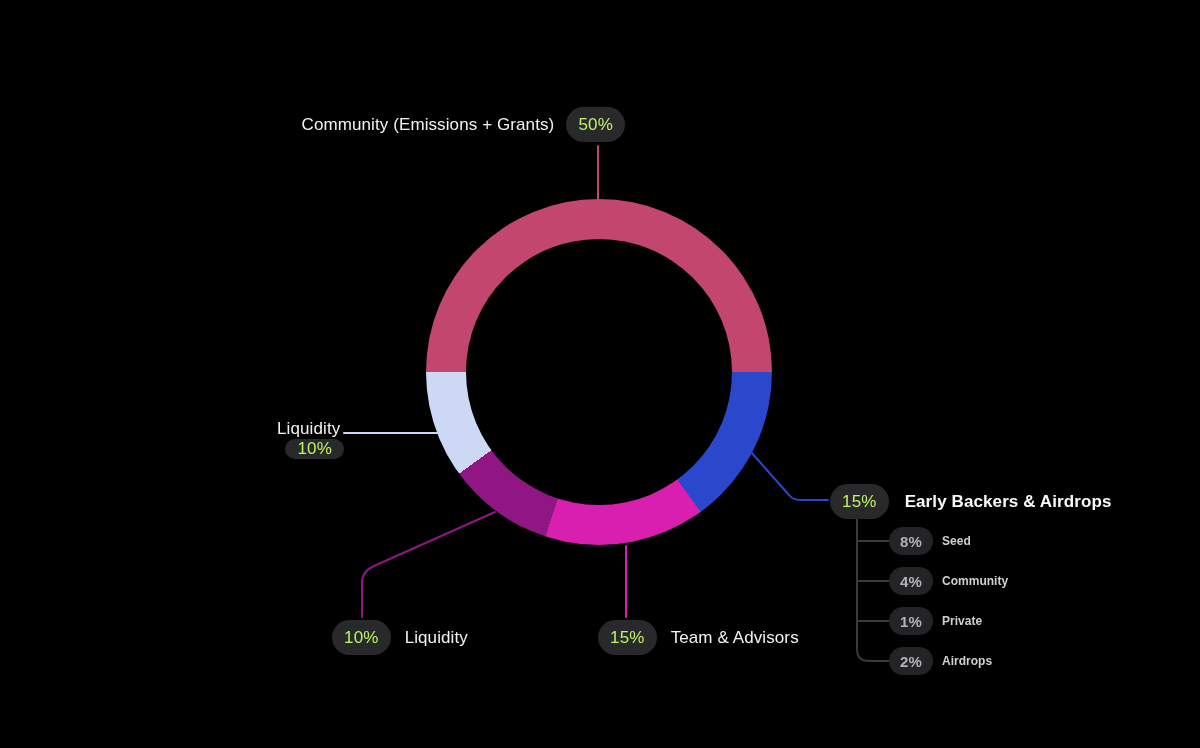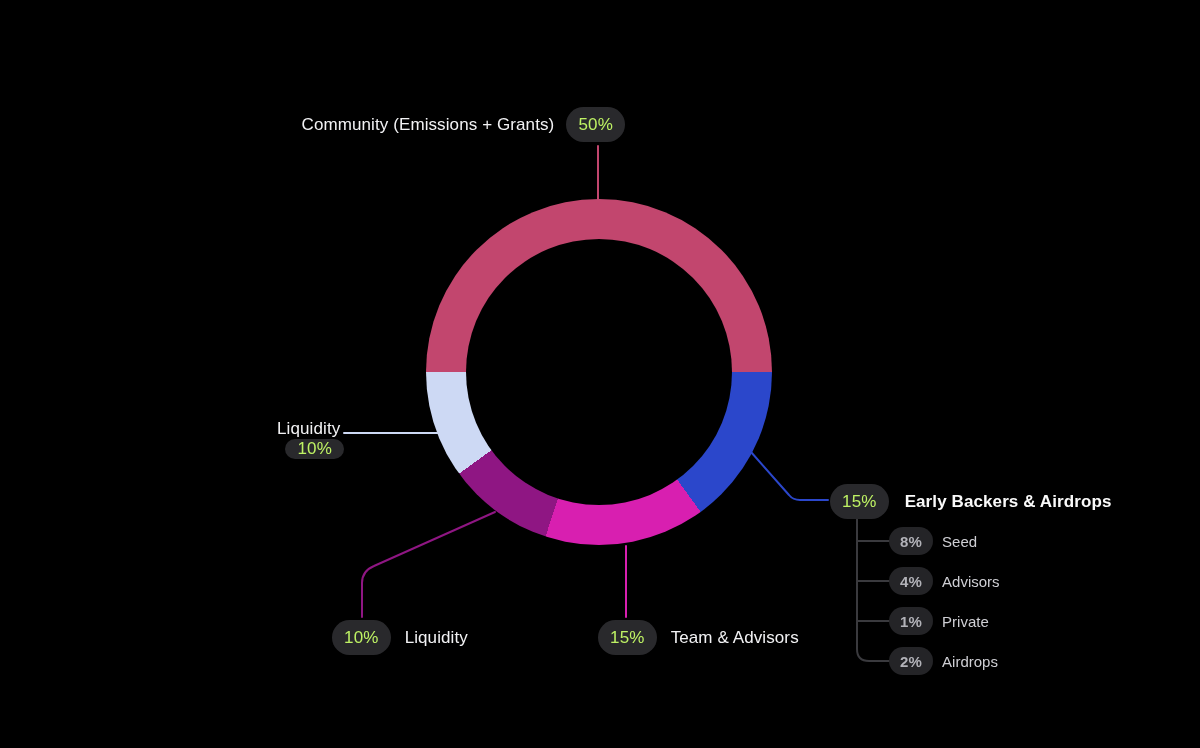--- a/index.html
+++ b/index.html
@@ -17,21 +17,21 @@
   .pill{
     display:inline-flex;align-items:center;justify-content:center;
     height:35px;padding:0 12px;border-radius:999px;background:#29292c;
     color:#bef264;font-size:17px;font-weight:400;letter-spacing:.2px;white-space:nowrap;
   }
   .gap-l{margin-left:12px;}
   .gap-r{margin-right:14px;}
   .gap-r-lg{margin-right:16px;}
   .subrow{position:absolute;display:flex;align-items:center;height:28px;left:889px;}
   .subrow .pill{height:28px;padding:0 11px;background:#242427;color:#b2b2b8;font-size:15px;font-weight:600;}
-  .subrow .lbl{color:#cfcfd4;font-size:15px;font-weight:400;margin-left:9px;white-space:nowrap;}
+  .subrow .lbl{color:#cfcfd4;font-size:12px;font-weight:700;margin-left:9px;white-space:nowrap;}
 </style>
 </head>
 <body>
 
 <div class="stage">
 
   <div class="donut" style="background: conic-gradient(from 270deg, rgb(194, 70, 110) 0deg, rgb(194, 70, 110) 180deg, rgb(43, 71, 203) 180deg, rgb(43, 71, 203) 234deg, rgb(216, 31, 176) 234deg, rgb(216, 31, 176) 288deg, rgb(143, 22, 131) 288deg, rgb(143, 22, 131) 324deg, rgb(205, 217, 244) 324deg, rgb(205, 217, 244) 360deg);">
     <div class="hole"></div>
   </div>
 
@@ -73,21 +73,21 @@
     <span class="pill gap-r-lg">15%</span>
     <span class="lbl bold">Early Backers &amp; Airdrops</span>
   </div>
 
   <div class="subrow" style="top:527px;">
     <span class="pill">8%</span>
     <span class="lbl">Seed</span>
   </div>
   <div class="subrow" style="top:567px;">
     <span class="pill">4%</span>
-    <span class="lbl">Advisors</span>
+    <span class="lbl">Community</span>
   </div>
   <div class="subrow" style="top:607px;">
     <span class="pill">1%</span>
     <span class="lbl">Private</span>
   </div>
   <div class="subrow" style="top:647px;">
     <span class="pill">2%</span>
     <span class="lbl">Airdrops</span>
   </div>
 

